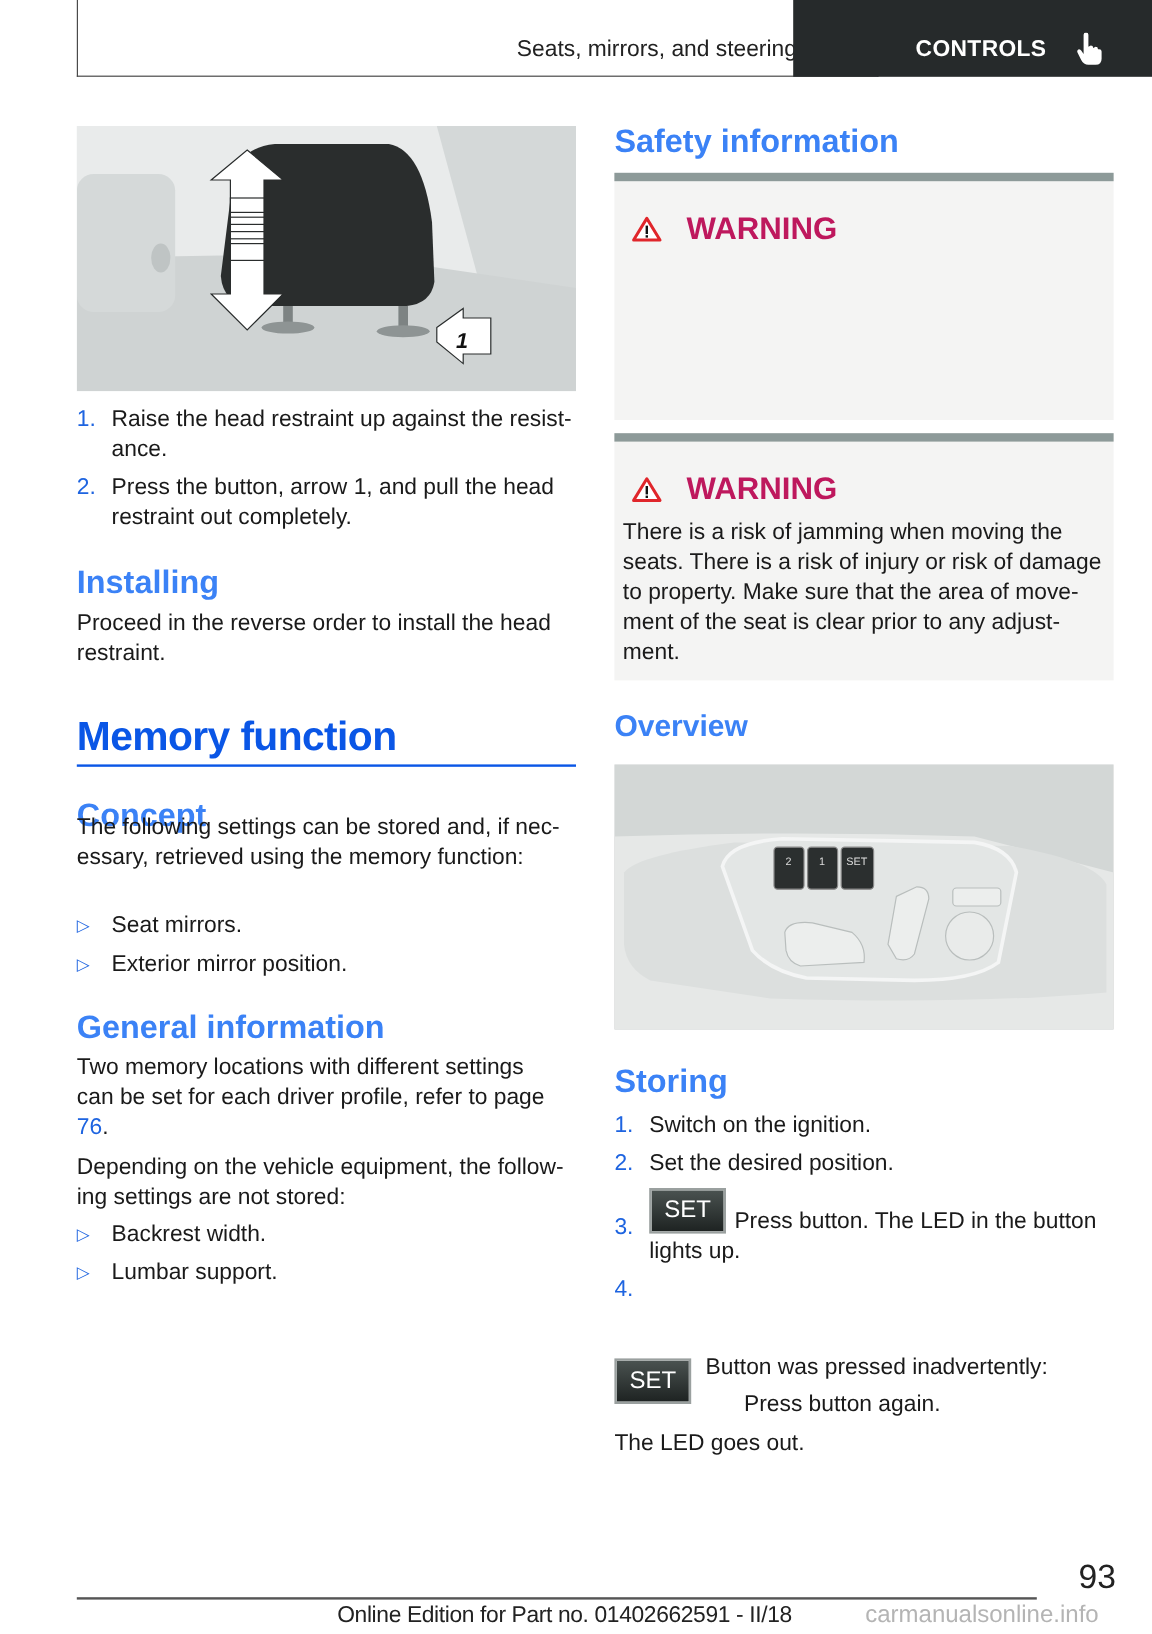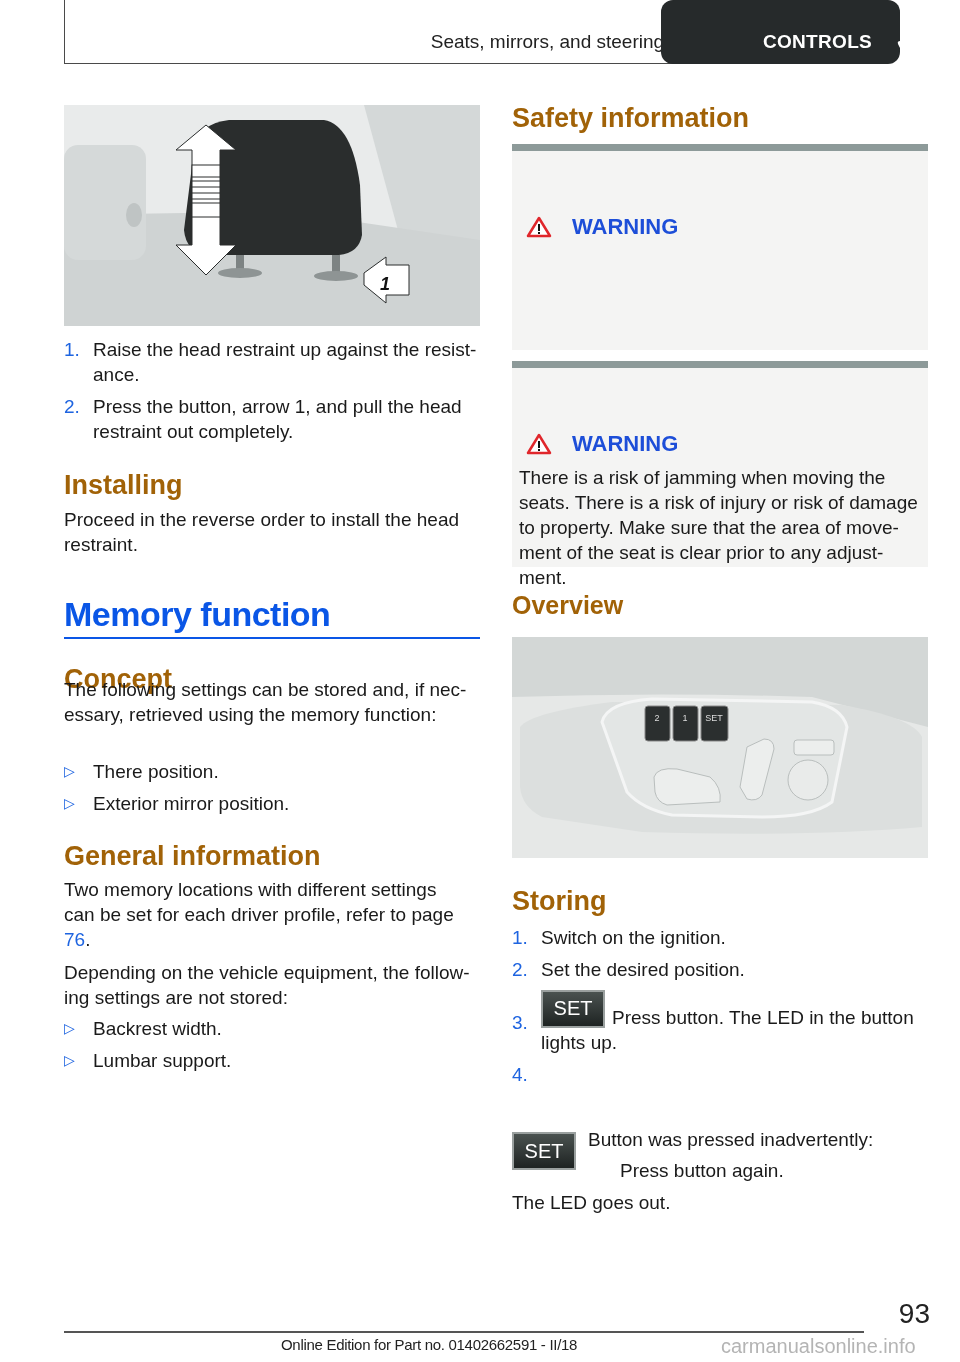--- a/index.html
+++ b/index.html
@@ -10,48 +10,47 @@
   }
   .hdr-left {
     position: absolute; left: 64px; top: 0; width: 668px; height: 64px;
     border: 1.5px solid #4a4a4a; border-top: none; box-sizing: border-box;
     background: #fff;
   }
   .hdr-left span {
     position: absolute; right: 12px; bottom: 10px; font-size: 19px; color: #222;
   }
   .hdr-right {
-    position: absolute; left: 661px; top: 0; width: 239px; height: 64px;
+    position: absolute; left: 661px; top: 0; width: 299px; height: 64px;
     background: #262a2b;
-    border-radius: 12px;
   }
   .hdr-right span.t {
     position: absolute; left: 102px; bottom: 11px; font-size: 19px; font-weight: bold; color: #fff;
     letter-spacing: 0.3px;
   }
   .img-box { position: absolute; overflow: hidden; background: #d9dbdb; }
   .col-l { position: absolute; left: 64px; width: 416px; }
   .col-r { position: absolute; left: 512px; width: 416px; }
   .p { font-size: 19px; line-height: 25px; margin: 0; color: #1a1a1a; }
   .h1 { font-size: 34px; font-weight: bold; color: #0a56e6; letter-spacing: -0.5px; }
-  .h2 { font-size: 27px; font-weight: bold; color: #a16207; }
+  .h2 { font-size: 27px; font-weight: bold; color: #3b82f6; }
   .num { color: #1e64e0; display: inline-block; width: 29px; }
   .bullet { color: #1e64e0; display: inline-block; width: 29px; font-size: 14px; }
   .ol-item, .ul-item { position: relative; padding-left: 29px; font-size: 19px; line-height: 25px; }
   .ol-item .num, .ul-item .bullet { position: absolute; left: 0; top: 0; }
   .warn-box { background: #f4f4f3; border-top: 7px solid #8d9a99; box-sizing: border-box; }
-  .warn-head { font-size: 22px; font-weight: bold; color: #1d4ed8; display: flex; align-items: center; margin-top: 39px; }
+  .warn-head { font-size: 26px; font-weight: bold; color: #be185d; display: flex; align-items: center; }
   .set-btn {
     display: inline-block; background: linear-gradient(#4a5250, #1e2322);
     border: 2px solid #9aa09f; box-sizing: border-box; color: #fff; text-align: center;
     font-size: 20px; font-family: "Liberation Sans", sans-serif;
   }
   .footer-line { position: absolute; left: 64px; top: 1331px; width: 800px; height: 2px; background: #555; }
   .page-num { position: absolute; right: 30px; top: 1298px; font-size: 28px; font-weight: normal; color: #222; }
-  .footer-text { position: absolute; left: 281px; top: 1336px; font-size: 15px; color: #222; letter-spacing: -0.3px; }
+  .footer-text { position: absolute; left: 281px; top: 1336px; font-size: 19px; color: #222; letter-spacing: -0.3px; }
   .watermark { position: absolute; left: 721px; top: 1335px; font-size: 20px; color: #b4b4b4; }
   a.link { color: #1e64e0; text-decoration: none; }
 </style>
 </head>
 <body>
 
 <div class="hdr-left">
   <span>Seats, mirrors, and steering wheel</span>
 </div>
 <div class="hdr-right">
@@ -99,21 +98,21 @@
 <p class="col-l p" style="top:507px;">Proceed in the reverse order to install the head restraint.</p>
 
 <div class="col-l h1" style="top:595px;">Memory function</div>
 <div class="col-l" style="top:637px;height:2px;background:#0a56e6;"></div>
 
 <div class="col-l h2" style="top:664px;">Concept</div>
 <p class="col-l p" style="top:677px;">The following settings can be stored and, if nec-essary, retrieved using the memory function:</p>
 <div class="col-l" style="top:759px;">
   <div class="ul-item">
     <span class="bullet">▷</span>
-    <span>There position.</span>
+    <span>Seat mirrors.</span>
   </div>
   <div class="ul-item" style="margin-top:7px;">
     <span class="bullet">▷</span>
     <span>Exterior mirror position.</span>
   </div>
 </div>
 
 <div class="col-l h2" style="top:841px;">General information</div>
 <p class="col-l p" style="top:877px;width:390px;">
   <span>Two memory locations with different settings can be set for each driver profile, refer to page </span><a class="link">76</a><span>.</span>

